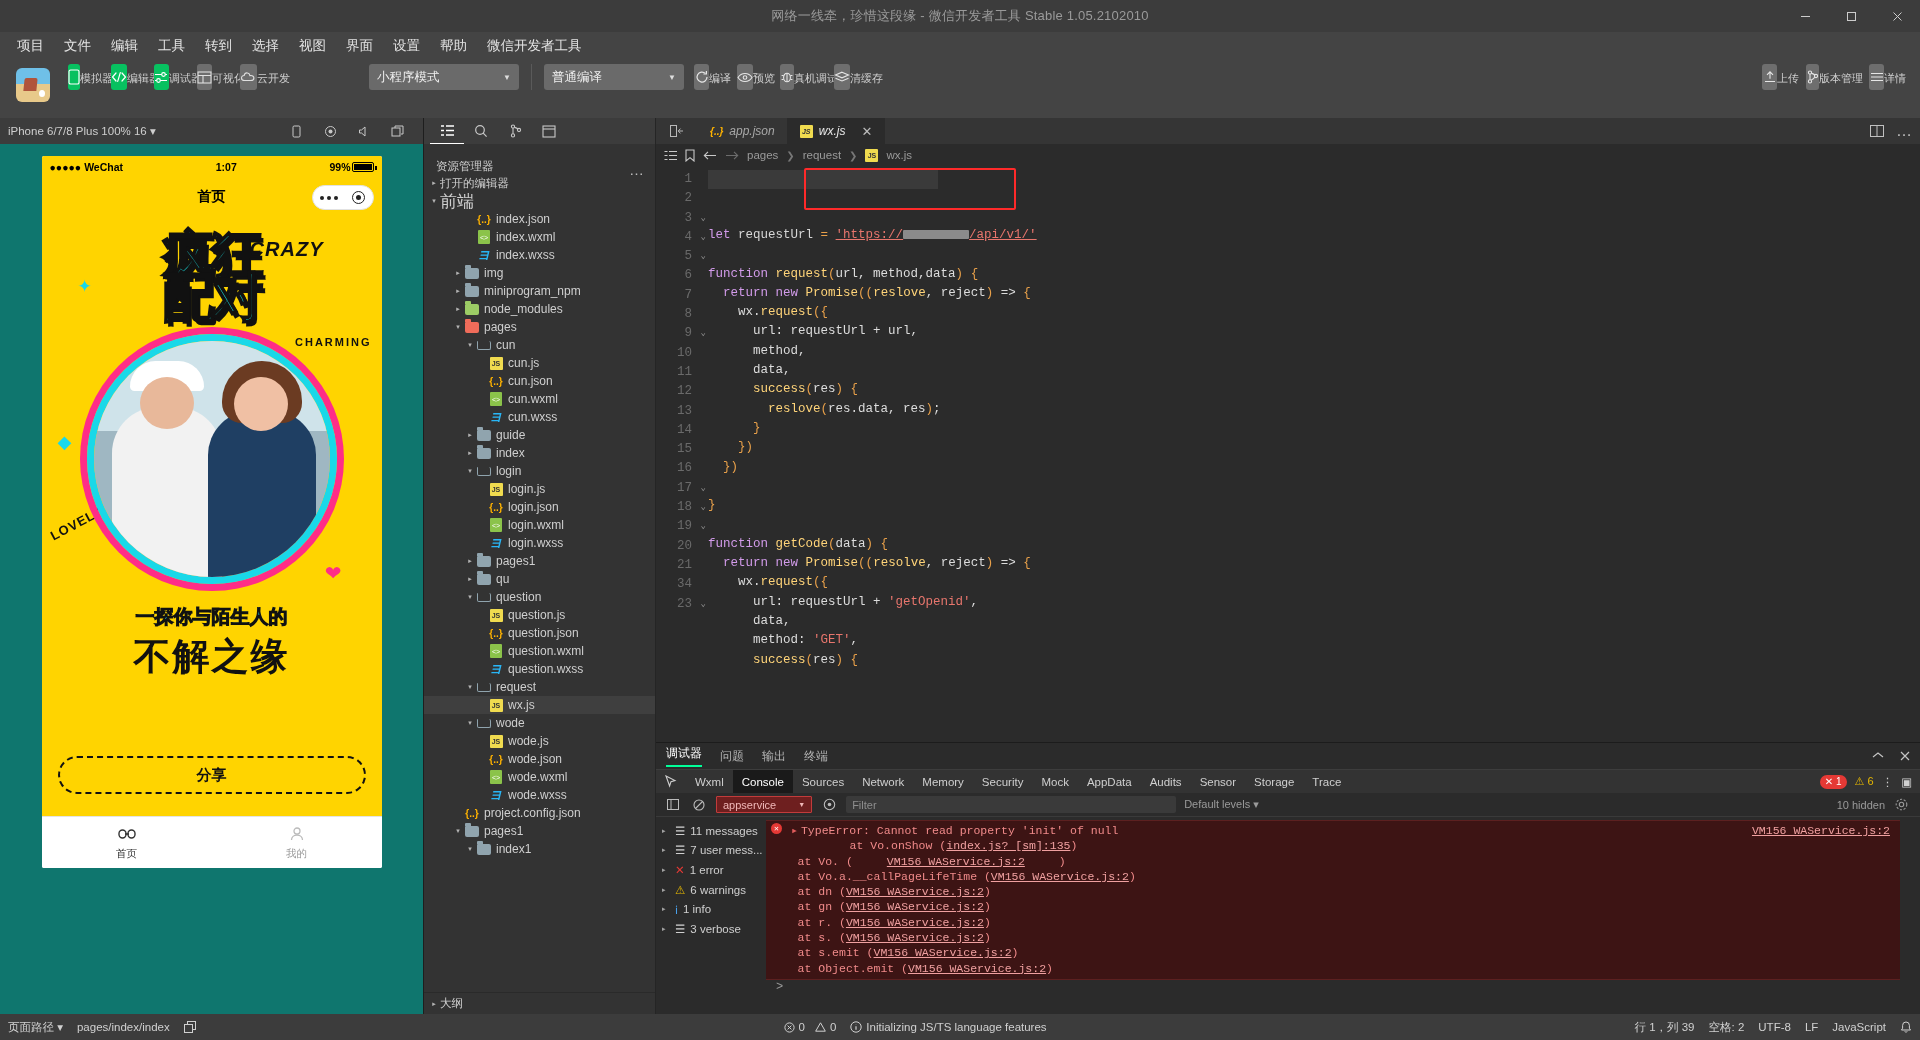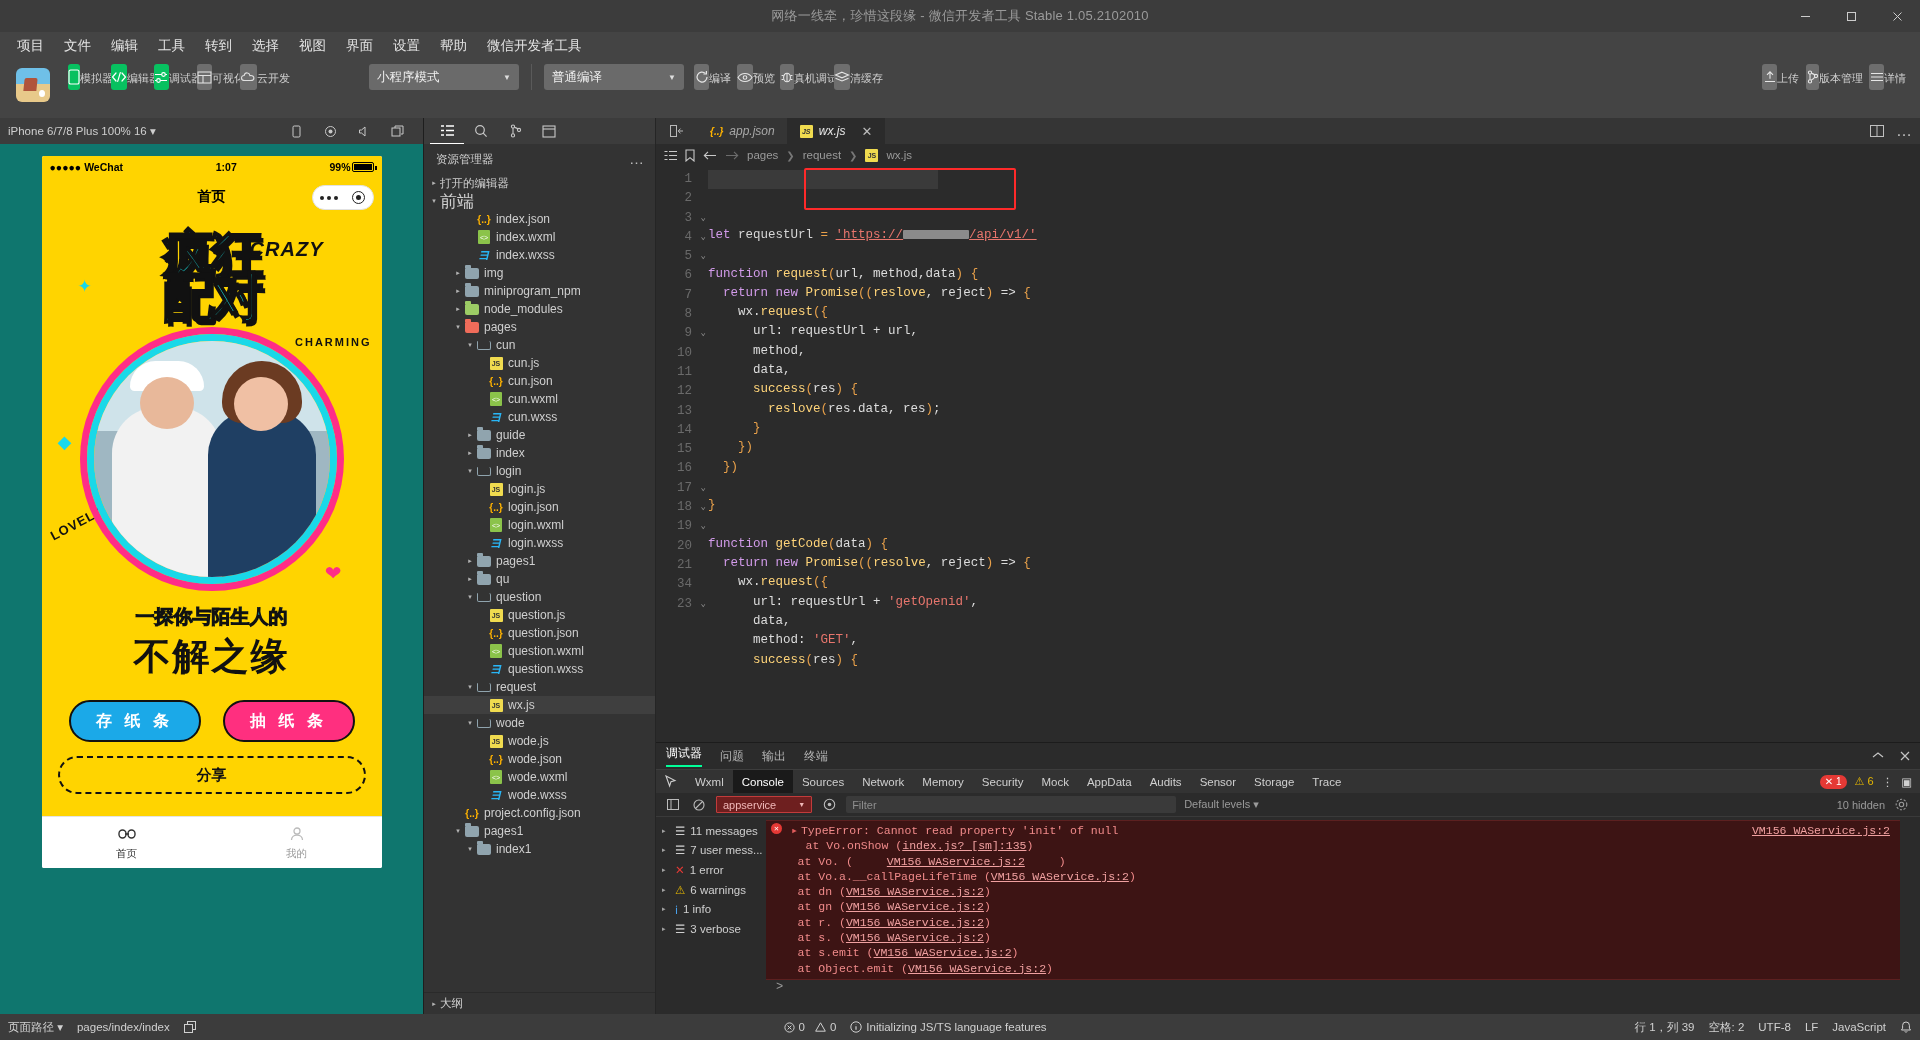--- a/index.html
+++ b/index.html
@@ -124,21 +124,21 @@
   .tabitem.on { color:#333; }
   .tabico { width:20px; height:20px; display:flex; align-items:center; justify-content:center; }
 
   
   .explorer { width:232px; flex:none; background:#333; display:flex; flex-direction:column;
     border-right:1px solid #252525; }
   .ex-ico { height:26px; background:#3c3c3c; display:flex; align-items:center; padding-left:6px; gap:0; }
   .ex-ico .it { width:34px; height:26px; display:flex; align-items:center;
     justify-content:center; color:#c8c8c8; }
   .ex-ico .it.on { color:#fff; border-bottom:1px solid #fff; }
-  .ex-head { height:30px; display:flex; align-items:center; justify-content:space-between;
+  .ex-head { height:30px; display:flex; align-items:flex-end; justify-content:space-between;
     padding:0 10px 0 12px; font-size:11.5px; color:#cfcfcf; }
   .ex-head .dots { font-size:15px; color:#bdbdbd; letter-spacing:1px; line-height:8px; }
   .ex-tree { flex:1; overflow:hidden; font-size:12px; }
   .row { height:18px; display:flex; align-items:center; color:#cfcfcf; white-space:nowrap; }
   .row.sel { background:#3f3f3f; }
   .arrow { width:12px; text-align:center; font-size:7px; color:#b4b4b4; flex:none; }
   .arrow.none { color:transparent; }
   .fico { width:16px; height:13px; margin-right:4px; flex:none; display:flex;
     align-items:center; justify-content:center; font-size:9px; }
   .folder { width:14px; height:11px; border-radius:1px 2px 2px 2px; position:relative; }
@@ -482,24 +482,20 @@
             <div class="photo">
               <div class="bg"></div>
                 <div class="p1"></div>
                 <div class="p2"></div>
             </div>
 
             <div class="sub1">一探你与陌生人的</div>
             <div class="sub2">不解之缘</div>
             <div class="heartdeco">❤</div>
 
-            <div class="btnrow">
-              <div class="pbtn blue">存 纸 条</div>
-              <div class="pbtn pink">抽 纸 条</div>
-            </div>
             <div class="sharebox">分享</div>
           </div>
 
           <div class="ph-tabbar">
             <div class="tabitem on">
               <span class="tabico">
                 <svg class="ic" width="18" height="14" viewBox="0 0 18 14">
                     <rect x="1" y="3" width="7" height="8" rx="3.5" fill="none" stroke="#333" stroke-width="1.4"></rect>
                     <rect x="10" y="3" width="7" height="8" rx="3.5" fill="none" stroke="#333" stroke-width="1.4"></rect>
                     <path d="M7 7h4" stroke="#333" stroke-width="1.4"></path>
@@ -1031,21 +1027,21 @@
               </div>
             </div>
           <div class="logs" id="logs">
               <div class="logerr">
                 <div class="lrow">
                   <span class="errdot">✕</span>
                   <span class="bullet">▸</span>
                   <span>TypeError: Cannot read property 'init' of null</span>
                   <span class="rsrc">VM156 WAService.js:2</span>
                 </div>
-                <div class="lrow" style="padding-left: 12px;">
+                <div class="lrow" style="padding-left: 12px; margin-left: 44px;">
                   <span style="white-space:pre">&nbsp;&nbsp;&nbsp;&nbsp;at&nbsp;Vo.onShow&nbsp;(</span>
                   <span class="lnk">index.js? [sm]:135</span>
                   <span>)</span>
                 </div>
                 <div class="lrow" style="padding-left: 4px; gap: 34px;">
                   <span style="white-space:pre">&nbsp;&nbsp;&nbsp;&nbsp;at&nbsp;Vo.<anonymous>&nbsp;(</anonymous></span>
                   <span class="lnk">VM156 WAService.js:2</span>
                   <span>)</span>
                 </div>
                 <div class="lrow" style="padding-left: 4px;">

